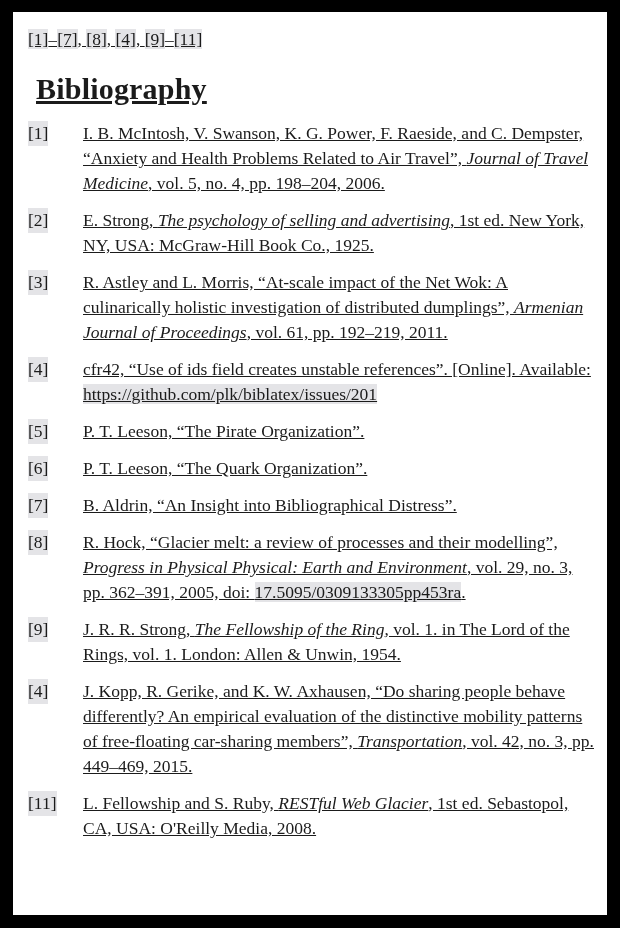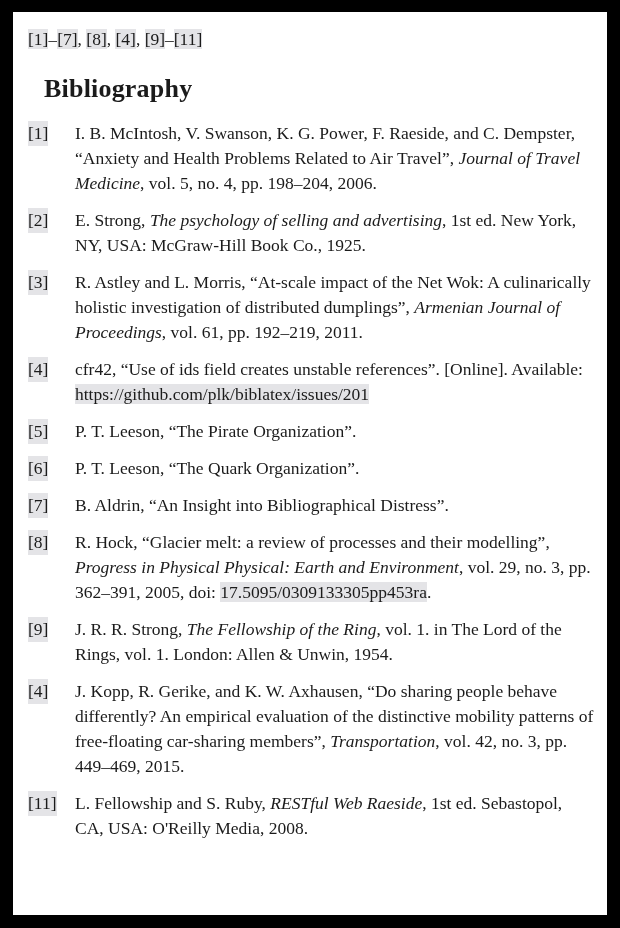--- a/index.html
+++ b/index.html
@@ -15,57 +15,59 @@
     font-family: "Liberation Serif", "DejaVu Serif", serif;
   }
   .page {
     position: absolute;
     left: 13px;
     top: 12px;
     right: 13px;
     bottom: 13px;
     background: #ffffff;
     color: #1b1b1b;
+    text-decoration: underline;
   }
   .content {
     padding: 15px 13px 0 15px;
   }
   .cite-line {
     font-size: 17.5px;
     line-height: 25px;
     white-space: nowrap;
   }
   .hl {
     background: #e4e4e7;
   }
   h1.heading {
-    font-size: 26px;
+    font-size: 30px;
     line-height: 33px;
     font-weight: 700;
-    margin: 20px 0 16px 16px;
+    margin: 20px 0 16px 8px;
     letter-spacing: 0.2px;
   }
   .entries {
     font-size: 17.5px;
     line-height: 25px;
   }
   .entry {
     display: flex;
     align-items: flex-start;
     margin-bottom: 12px;
   }
   .entry .label-col {
     flex: 0 0 47px;
   }
   .entry .label-col .lbl {
     display: inline-block;
   }
   .entry .text-col {
     flex: 1 1 auto;
     max-width: 519px;
+    margin-left: 8px;
   }
   .it {
     font-style: italic;
   }
 </style>
 </head>
 <body>
 
 <div class="page">
   <div class="content">
@@ -110,18 +112,18 @@
         <div class="entry">
           <div class="label-col"><span class="lbl hl">[9]</span></div>
           <div class="text-col"><span>J. R. R. Strong, </span><span class="it">The Fellowship of the Ring</span><span>, vol. 1. in The Lord of the Rings, vol. 1. London: Allen &amp; Unwin, 1954.</span></div>
         </div>
         <div class="entry">
           <div class="label-col"><span class="lbl hl">[4]</span></div>
           <div class="text-col"><span>J. Kopp, R. Gerike, and K. W. Axhausen, “Do sharing people behave differently? An empirical evaluation of the distinctive mobility patterns of free-floating car-sharing members”, </span><span class="it">Transportation</span><span>, vol. 42, no. 3, pp. 449–469, 2015.</span></div>
         </div>
         <div class="entry">
           <div class="label-col"><span class="lbl hl">[11]</span></div>
-          <div class="text-col"><span>L. Fellowship and S. Ruby, </span><span class="it">RESTful Web Raeside</span><span>, 1st ed. Sebastopol, CA, USA: O'Reilly Media, 2008.</span></div>
+          <div class="text-col"><span>L. Fellowship and S. Ruby, </span><span class="it">RESTful Web Glacier</span><span>, 1st ed. Sebastopol, CA, USA: O'Reilly Media, 2008.</span></div>
         </div>
       </div>
 
   </div>
 </div>
 
 </body></html>

